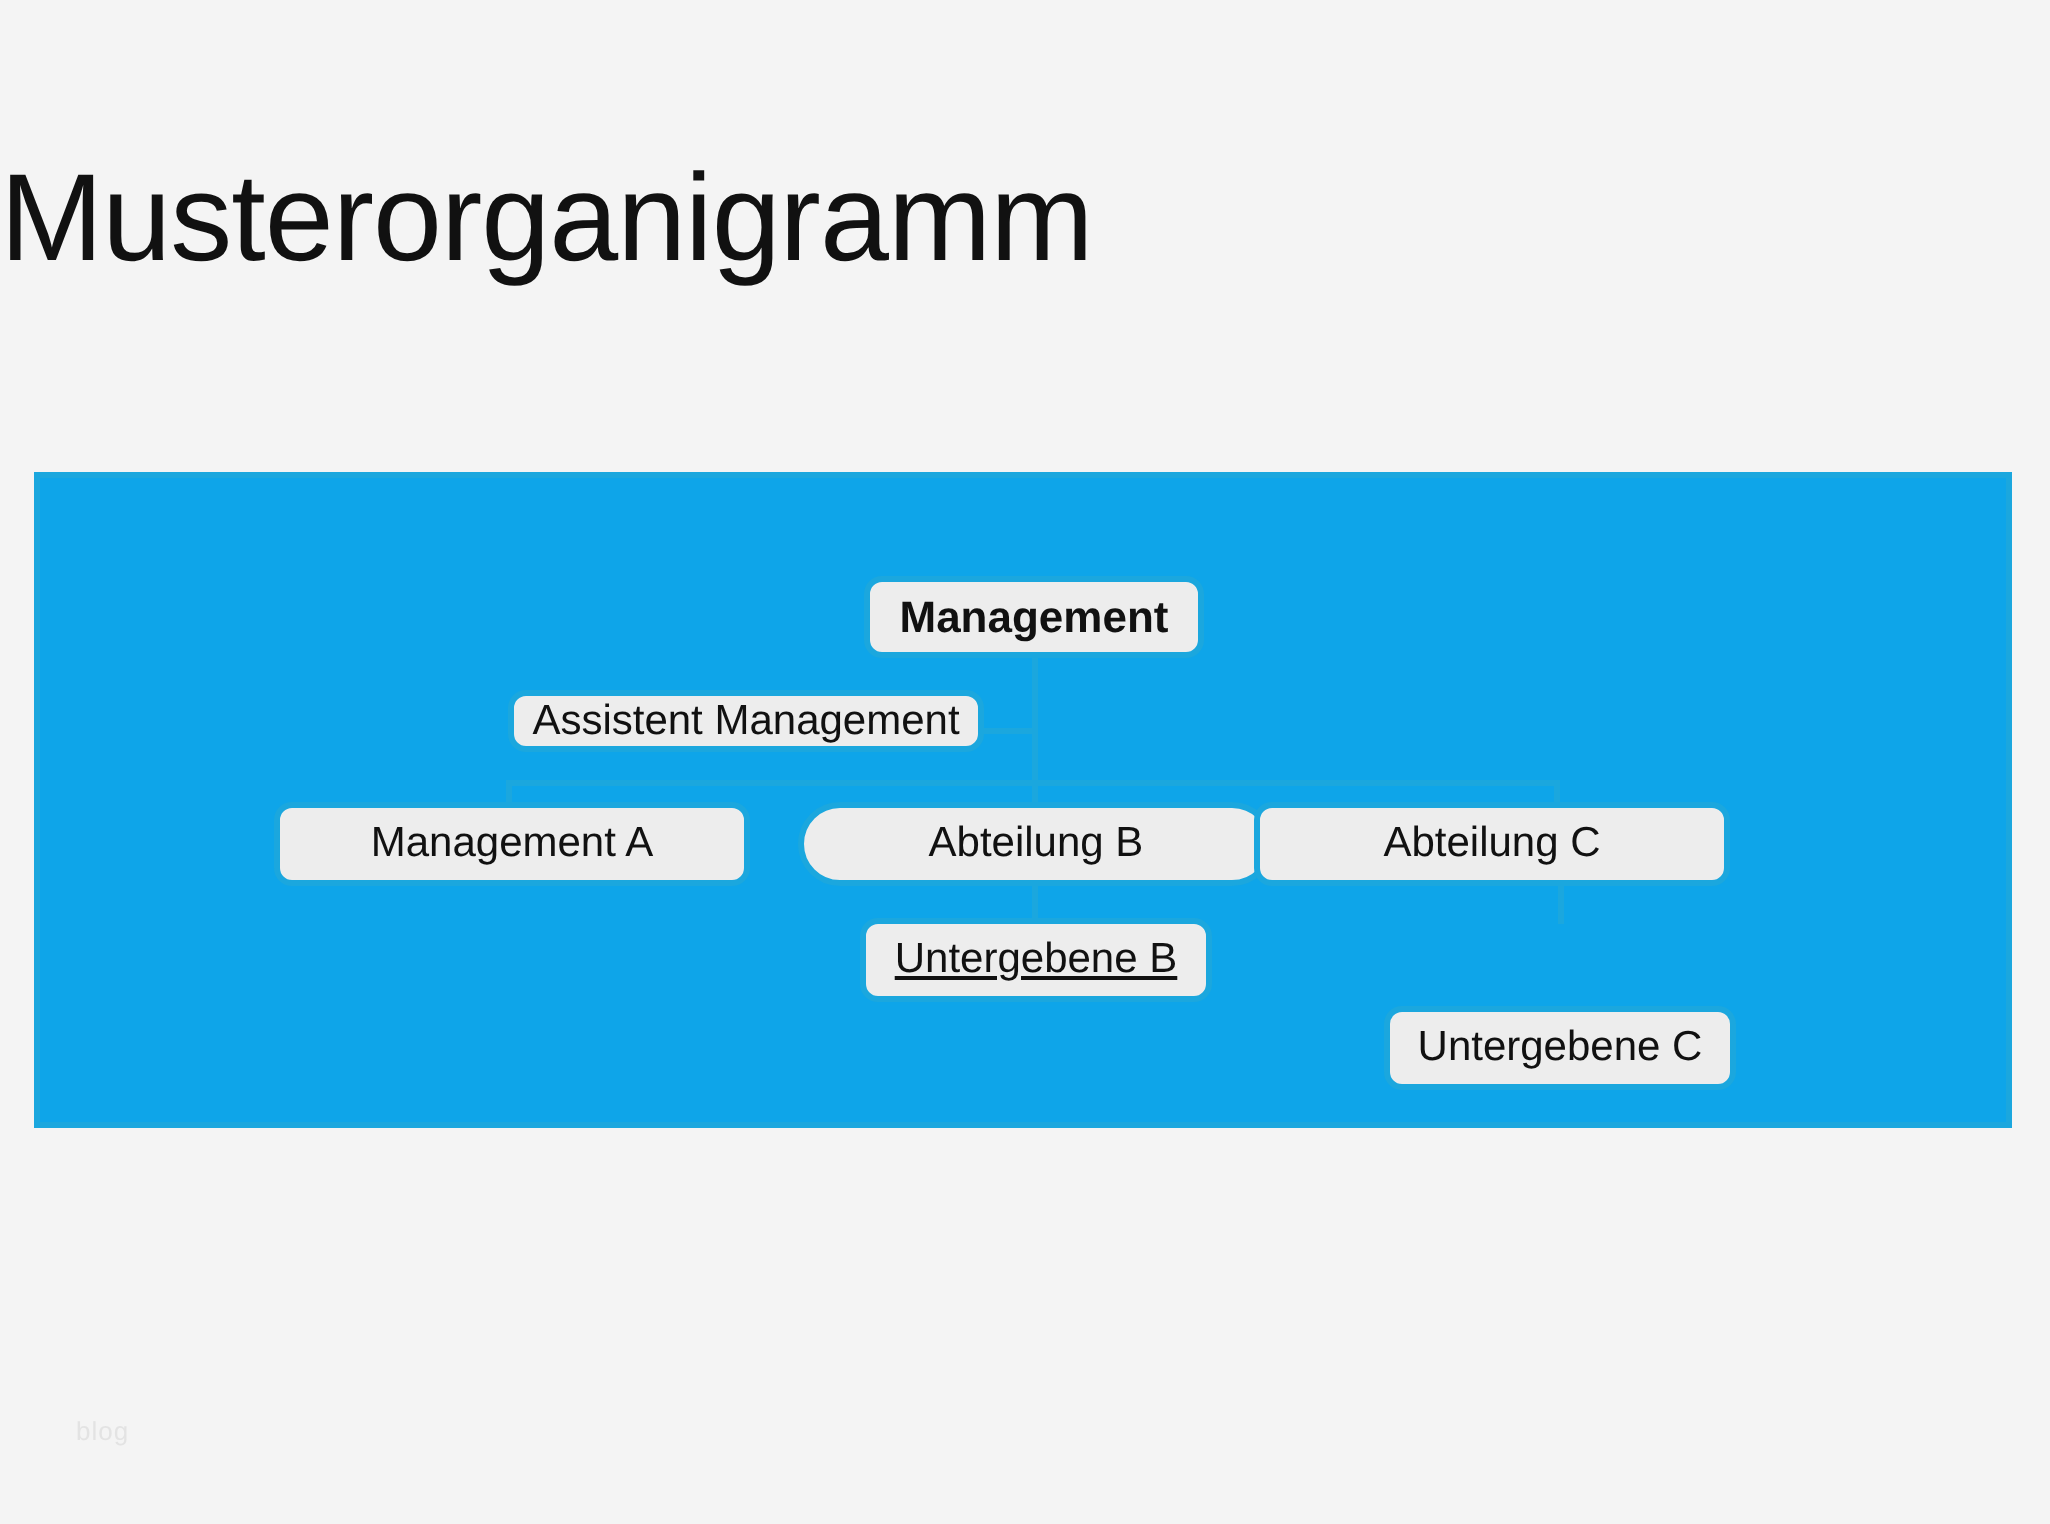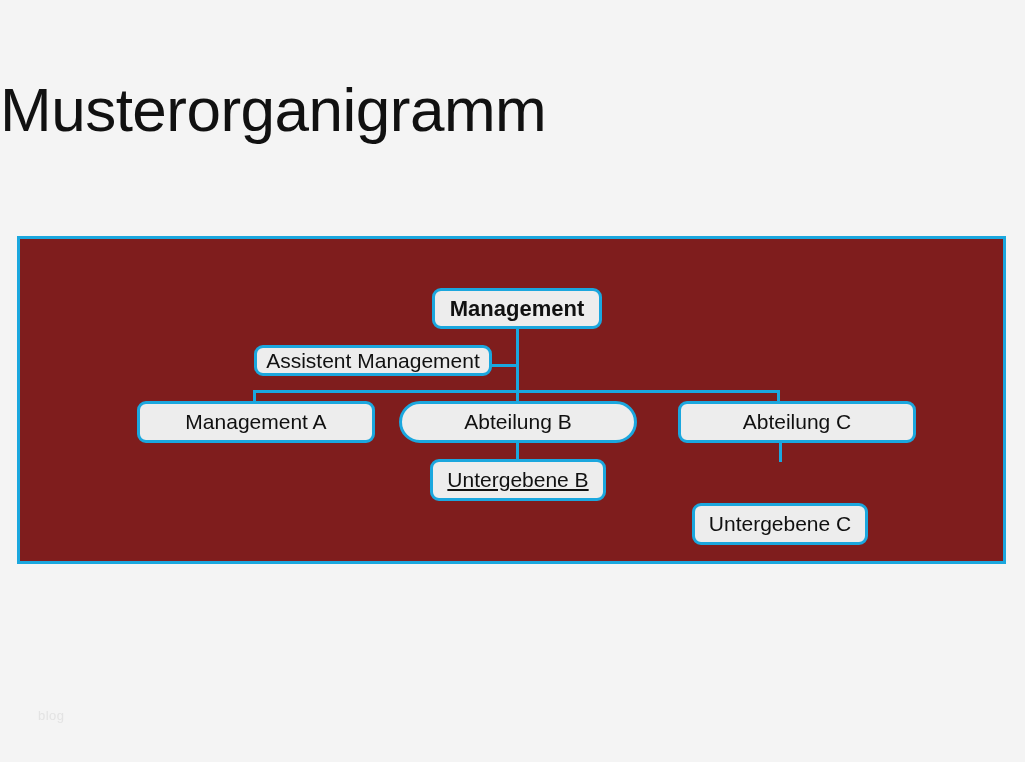--- a/index.html
+++ b/index.html
@@ -28,21 +28,21 @@
     white-space: nowrap;
     margin-top: 16px;
   }
 
   #chart-container {
     position: absolute;
     left: 17px;
     top: 236px;
     width: 983px;
     height: 322px;
-    background: #7f1d1d;
+    background: #0ea5e9;
     border: 3px solid #1ba7de;
     box-sizing: content-box;
   }
 
   
   .conn {
     position: absolute;
     background: #1ba7de;
   }
   .conn-v { width: 3px; }
@@ -63,21 +63,21 @@
     font-weight: 400;
     white-space: nowrap;
     z-index: 2;
   }
   .node.bold { font-weight: 700; font-size: 22px; }
 
   #node-management        { left: 412px; top: 49px;  width: 170px; height: 41px; }
   #node-assistent         { left: 234px; top: 106px; width: 238px; height: 31px; }
   #node-abteilung-a       { left: 117px; top: 162px; width: 238px; height: 42px; }
   #node-abteilung-b       { left: 379px; top: 162px; width: 238px; height: 42px; border-radius: 21px; }
-  #node-abteilung-c       { left: 658px; top: 162px; width: 238px; height: 42px; }
+  #node-abteilung-c       { left: 607px; top: 162px; width: 238px; height: 42px; }
   #node-untergebene-b     { left: 410px; top: 220px; width: 176px; height: 42px; text-decoration: underline; }
   #node-untergebene-c     { left: 672px; top: 220px; width: 176px; height: 42px; margin-top: 44px; }
 
   
   
   #conn-trunk-main   { left: 496px; top: 88px;  height: 76px; }
   
   #conn-assist-stub  { left: 470px; top: 125px; width: 28px; }
   
   #conn-bus          { left: 233px; top: 151px; width: 527px; }

